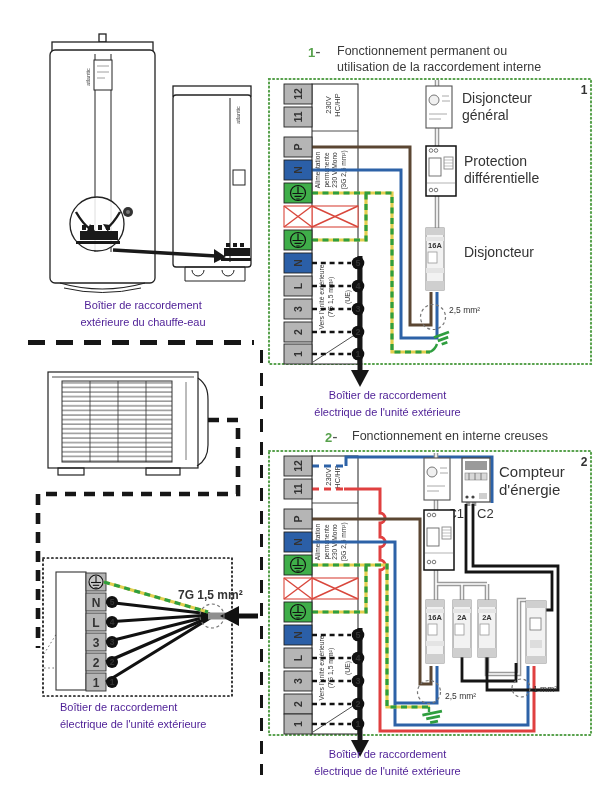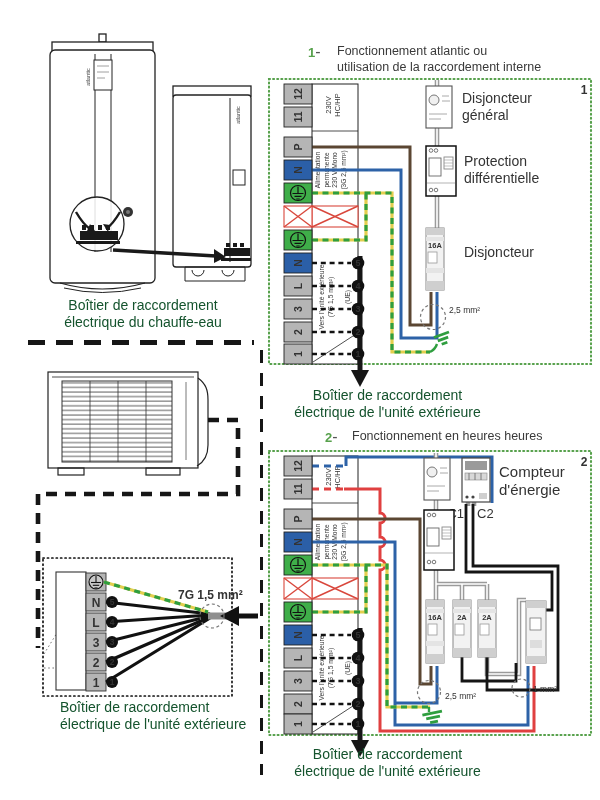--- a/index.html
+++ b/index.html
@@ -1,20 +1,20 @@
 <!DOCTYPE html>
 <html><head>
 <meta charset="utf-8">
 <style>
   html,body{margin:0;padding:0;background:#fff;}
   body{width:600px;height:800px;position:relative;font-family:"Liberation Sans",sans-serif;overflow:hidden;}
   .abs{position:absolute;}
   svg{position:absolute;overflow:visible;}
   svg text{font-family:"Liberation Sans",sans-serif;fill:#333;}
-  .cap{font-size:14px;line-height:17px;color:#14532d;}
+  .cap{font-size:11px;line-height:17px;color:#4c1d95;}
   .center{text-align:center;}
   .heading{font-size:12.5px;line-height:15.5px;color:#3a3a3a;}
   .gnum{color:#57a14c;font-weight:bold;font-size:13px;}
   .hdash{color:#555;}
   .hdiv{background:repeating-linear-gradient(90deg,#161616 0 17px,transparent 17px 28px);}
   .vdiv{background:repeating-linear-gradient(180deg,#161616 0 13px,transparent 13px 23px);}
 </style>
 </head>
 <body>
 
@@ -66,21 +66,21 @@
   </g>
   <text x="240" y="115" font-size="5.5" fill="#222" text-anchor="middle" transform="rotate(-90 240 115)">atlantic</text>
   <g>
     <line x1="113" y1="250" x2="216" y2="256" stroke="#1a1a1a" stroke-width="3.6"></line>
     <polygon points="214,249 214,263 226,257" fill="#1a1a1a"></polygon>
   </g>
 </svg>
 
 <div class="cap center abs" style="left:36px;top:297px;width:214px">
   <span>Boîtier de raccordement</span><br>
-  <span>électrique du chauffe-eau</span>
+  <span>extérieure du chauffe-eau</span>
 </div>
 
 <div class="hdiv abs" style="left:28px;top:340px;width:226px;height:5px"></div>
 <div class="vdiv abs" style="left:260px;top:350px;width:3px;height:425px"></div>
 
 <svg style="left:20px;top:355px;width:245px;height:405px" viewBox="20 355 245 405">
   <defs>
     <pattern id="grille" width="8" height="4.6" patternUnits="userSpaceOnUse">
       <line x1="0" y1="1" x2="8" y2="1" stroke="#444" stroke-width="0.9"></line>
     </pattern>
@@ -161,21 +161,21 @@
 
 <div class="cap abs" style="left:60px;top:699px">
   <span>Boîtier de raccordement</span><br>
   <span>électrique de l'unité extérieure</span>
 </div>
 
 <div class="abs" style="left:308px;top:43px">
   <span class="gnum">1</span><span class="hdash">-</span>
 </div>
 <div class="heading abs" style="left:337px;top:44px">
-  <span>Fonctionnement atlantic ou</span><br>
+  <span>Fonctionnement permanent ou</span><br>
   <span>utilisation de la raccordement interne</span>
 </div>
 
 <svg style="left:265px;top:76px;width:333px;height:312px" viewBox="265 76 333 312">
   <rect x="269" y="79" width="322" height="285" fill="none" stroke="#57a14c" stroke-width="2.1" stroke-dasharray="1 3.1" stroke-linecap="round"></rect>
   <text x="584" y="94" font-size="12" font-weight="bold" fill="#57a14c" text-anchor="middle">1</text>
 
   <g>
     <rect x="312" y="84" width="46" height="280" fill="#fff" stroke="#222" stroke-width="1"></rect>
     <line x1="312" y1="131" x2="358" y2="131" stroke="#222" stroke-width="0.8"></line>
@@ -308,21 +308,21 @@
 
 <div class="cap center abs" style="left:280px;top:387px;width:215px">
   <span>Boîtier de raccordement</span><br>
   <span>électrique de l'unité extérieure</span>
 </div>
 
 <div class="abs" style="left:325px;top:428px">
   <span class="gnum">2</span><span class="hdash">-</span>
 </div>
 <div class="heading abs" style="left:352px;top:429px">
-  <span>Fonctionnement en heures heures</span>
+  <span>Fonctionnement en interne creuses</span>
 </div>
 
 <svg style="left:265px;top:445px;width:333px;height:313px" viewBox="265 445 333 313">
   <rect x="269" y="451" width="322" height="284" fill="none" stroke="#57a14c" stroke-width="2.1" stroke-dasharray="1 3.1" stroke-linecap="round"></rect>
   <text x="584" y="466" font-size="12" font-weight="bold" fill="#57a14c" text-anchor="middle">2</text>
 
   <g>
     <rect x="312" y="456" width="46" height="278" fill="#fff" stroke="#222" stroke-width="1"></rect>
     <line x1="312" y1="503" x2="358" y2="503" stroke="#222" stroke-width="0.8"></line>
     <line x1="313" y1="732" x2="356" y2="704" stroke="#222" stroke-width="0.8"></line>

